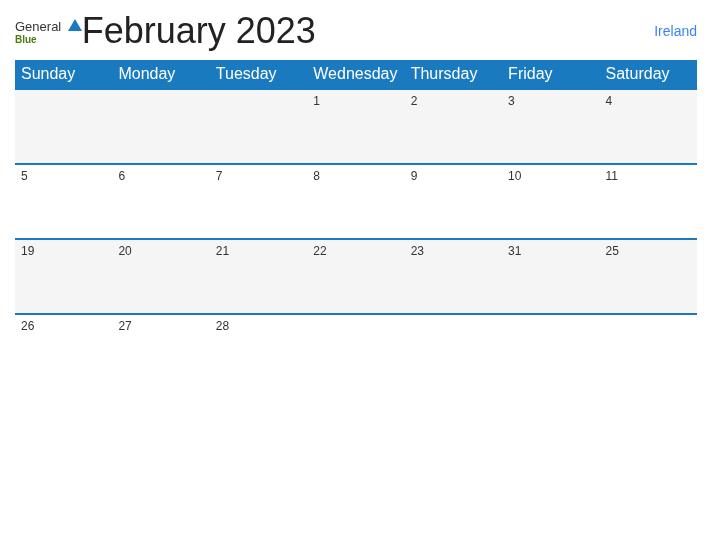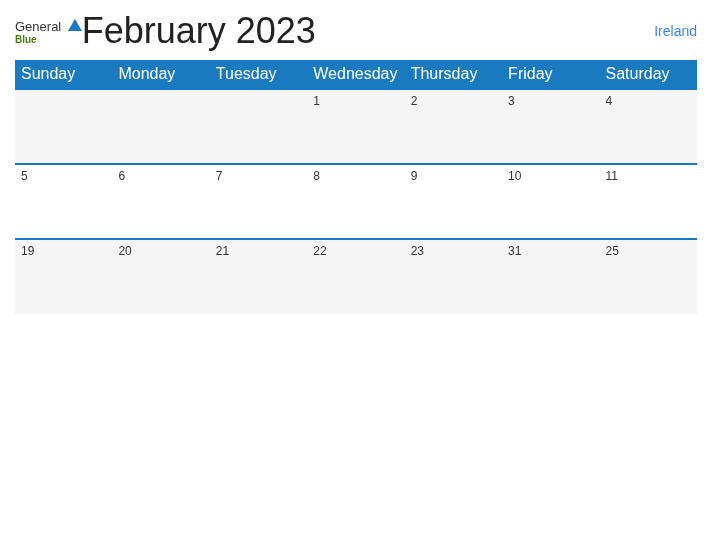--- a/index.html
+++ b/index.html
@@ -146,15 +146,24 @@
       </tr>
       <tr>
         <td><span class="day-number">19</span></td>
         <td><span class="day-number">20</span></td>
         <td><span class="day-number">21</span></td>
         <td><span class="day-number">22</span></td>
         <td><span class="day-number">23</span></td>
         <td><span class="day-number">31</span></td>
         <td><span class="day-number">25</span></td>
       </tr>
+      <tr>
+        <td><span class="day-number">26</span></td>
+        <td><span class="day-number">27</span></td>
+        <td><span class="day-number">28</span></td>
+        <td><span class="day-number"></span></td>
+        <td><span class="day-number"></span></td>
+        <td><span class="day-number"></span></td>
+        <td><span class="day-number"></span></td>
+      </tr>
     </tbody>
   </table>
 </div>
 
 </body></html>

